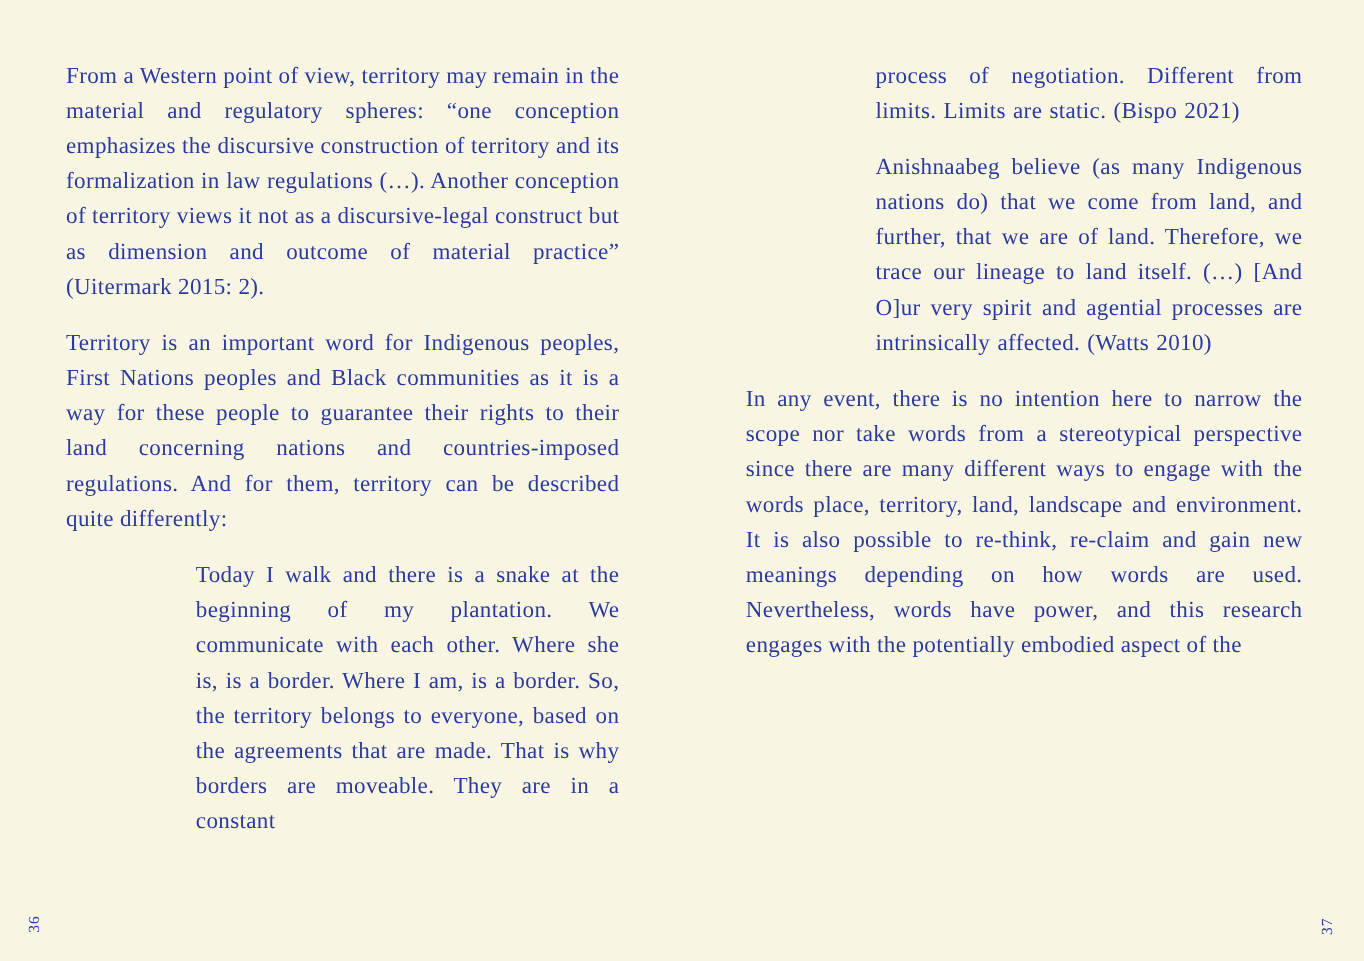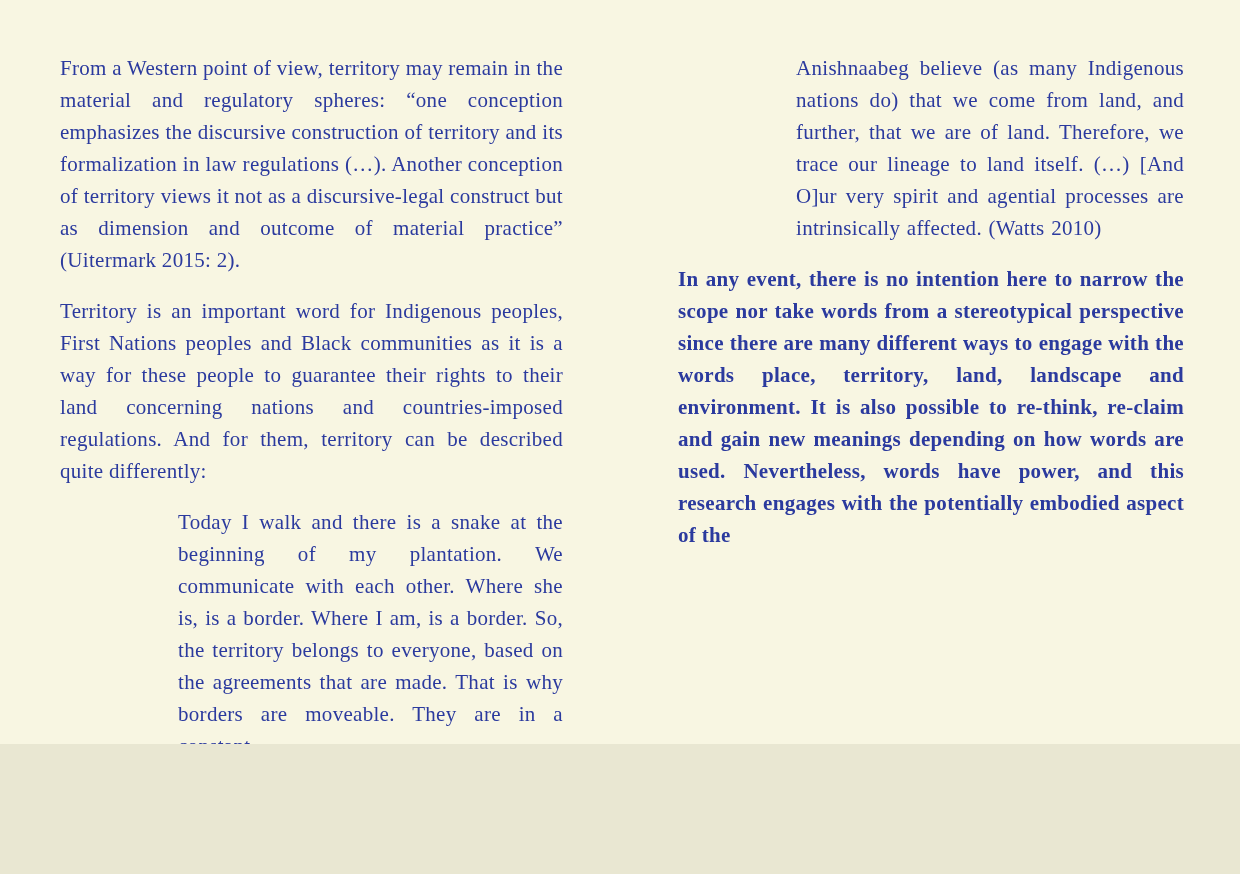--- a/index.html
+++ b/index.html
@@ -3,21 +3,21 @@
 <meta charset="utf-8">
 <style>
   html, body {
     margin: 0;
     padding: 0;
     background: #e9e7d2;
   }
   .spread {
     position: relative;
     width: 1240px;
-    height: 744px;
+    height: 874px;
     background: #f8f6e2;
     overflow: hidden;
     font-family: "Liberation Serif", "DejaVu Serif", serif;
     color: #2b3a9e;
   }
   .page-text {
     position: absolute;
     top: 52px;
     font-size: 21px;
     line-height: 32px;
@@ -30,21 +30,20 @@
   }
   .page-text-right {
     left: 678px;
     width: 506px;
   }
   .para {
     margin: 0 0 19px 0;
   }
   .para:last-child {
     margin-bottom: 0;
-    font-weight: bold;
   }
   .quote {
     margin: 0 0 19px 118px;
     text-align: justify;
     word-spacing: 1px;
   }
   .quote:last-of-type {
     margin-bottom: 19px;
   }
   .pagenum {
@@ -71,20 +70,21 @@
 
 <div class="spread">
 
   <div class="page-text page-text-left">
     <p class="para">From a Western point of view, territory may remain in the material and regulatory spheres: “one conception emphasizes the discursive construction of territory and its formalization in law regulations (…). Another conception of territory views it not as a discursive-legal construct but as dimension and outcome of material practice” (Uitermark 2015: 2).</p>
     <p class="para">Territory is an important word for Indigenous peoples, First Nations peoples and Black communities as it is a way for these people to guarantee their rights to their land concerning nations and countries-imposed regulations. And for them, territory can be described quite differently:</p>
     <blockquote class="quote">Today I walk and there is a snake at the beginning of my plantation. We communicate with each other. Where she is, is a border. Where I am, is a border. So, the territory belongs to everyone, based on the agreements that are made. That is why borders are moveable. They are in a constant</blockquote>
   </div>
 
   <div class="page-text page-text-right">
+    <blockquote class="quote">process of negotiation. Different from limits. Limits are static. (Bispo 2021)</blockquote>
     <blockquote class="quote">Anishnaabeg believe (as many Indigenous nations do) that we come from land, and further, that we are of land. Therefore, we trace our lineage to land itself. (…) [And O]ur very spirit and agential processes are intrinsically affected. (Watts 2010)</blockquote>
     <p class="para">In any event, there is no intention here to narrow the scope nor take words from a stereotypical perspective since there are many different ways to engage with the words place, territory, land, landscape and environment. It is also possible to re-think, re-claim and gain new meanings depending on how words are used. Nevertheless, words have power, and this research engages with the potentially embodied aspect of the</p>
   </div>
 
   <div class="pagenum pagenum-left">36</div>
 
   <div class="pagenum pagenum-right">37</div>
 
 </div>
 

